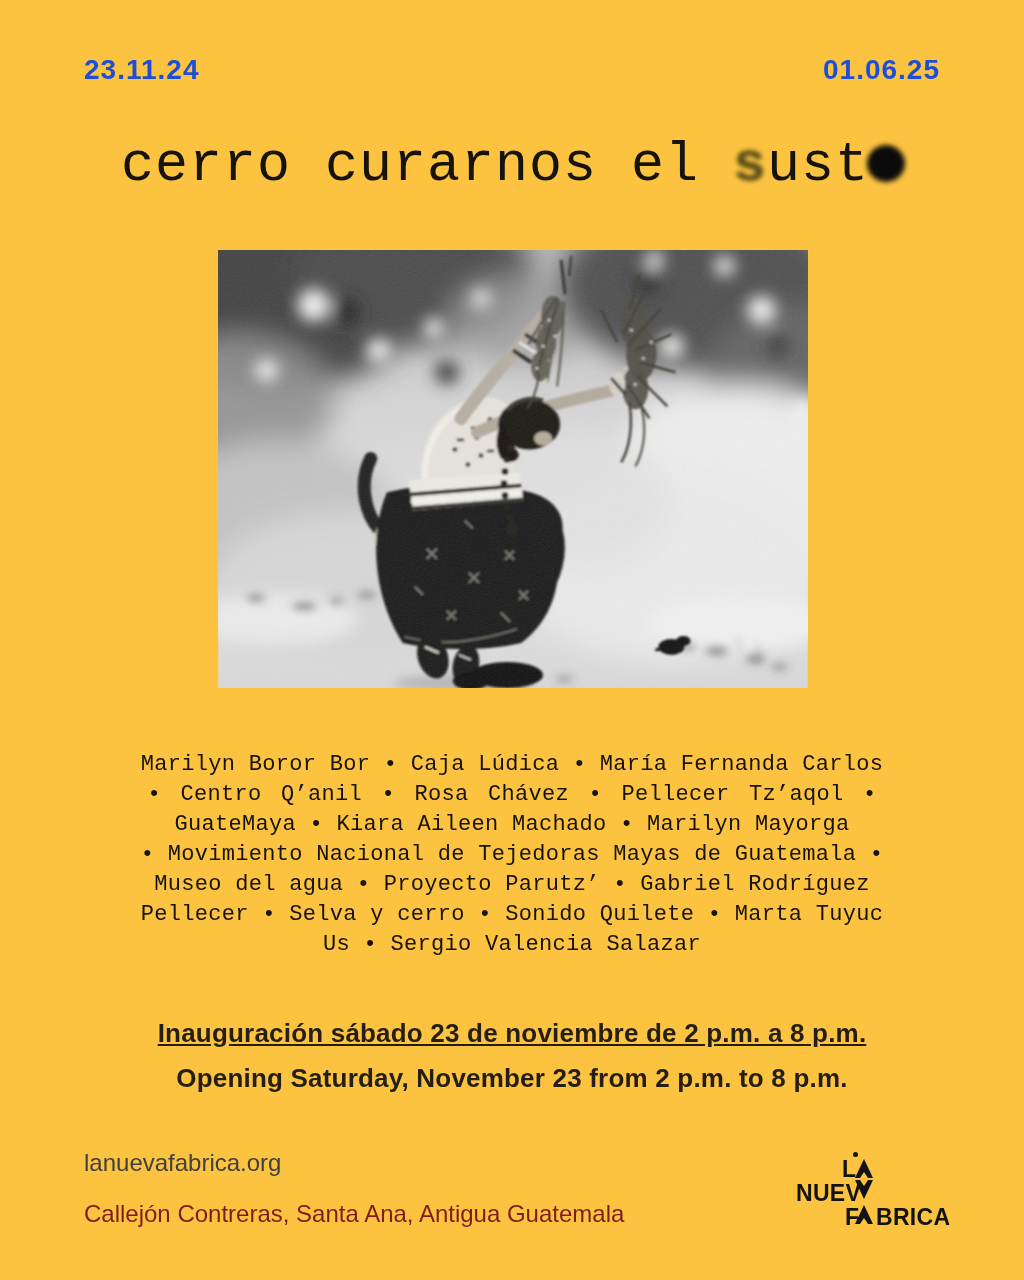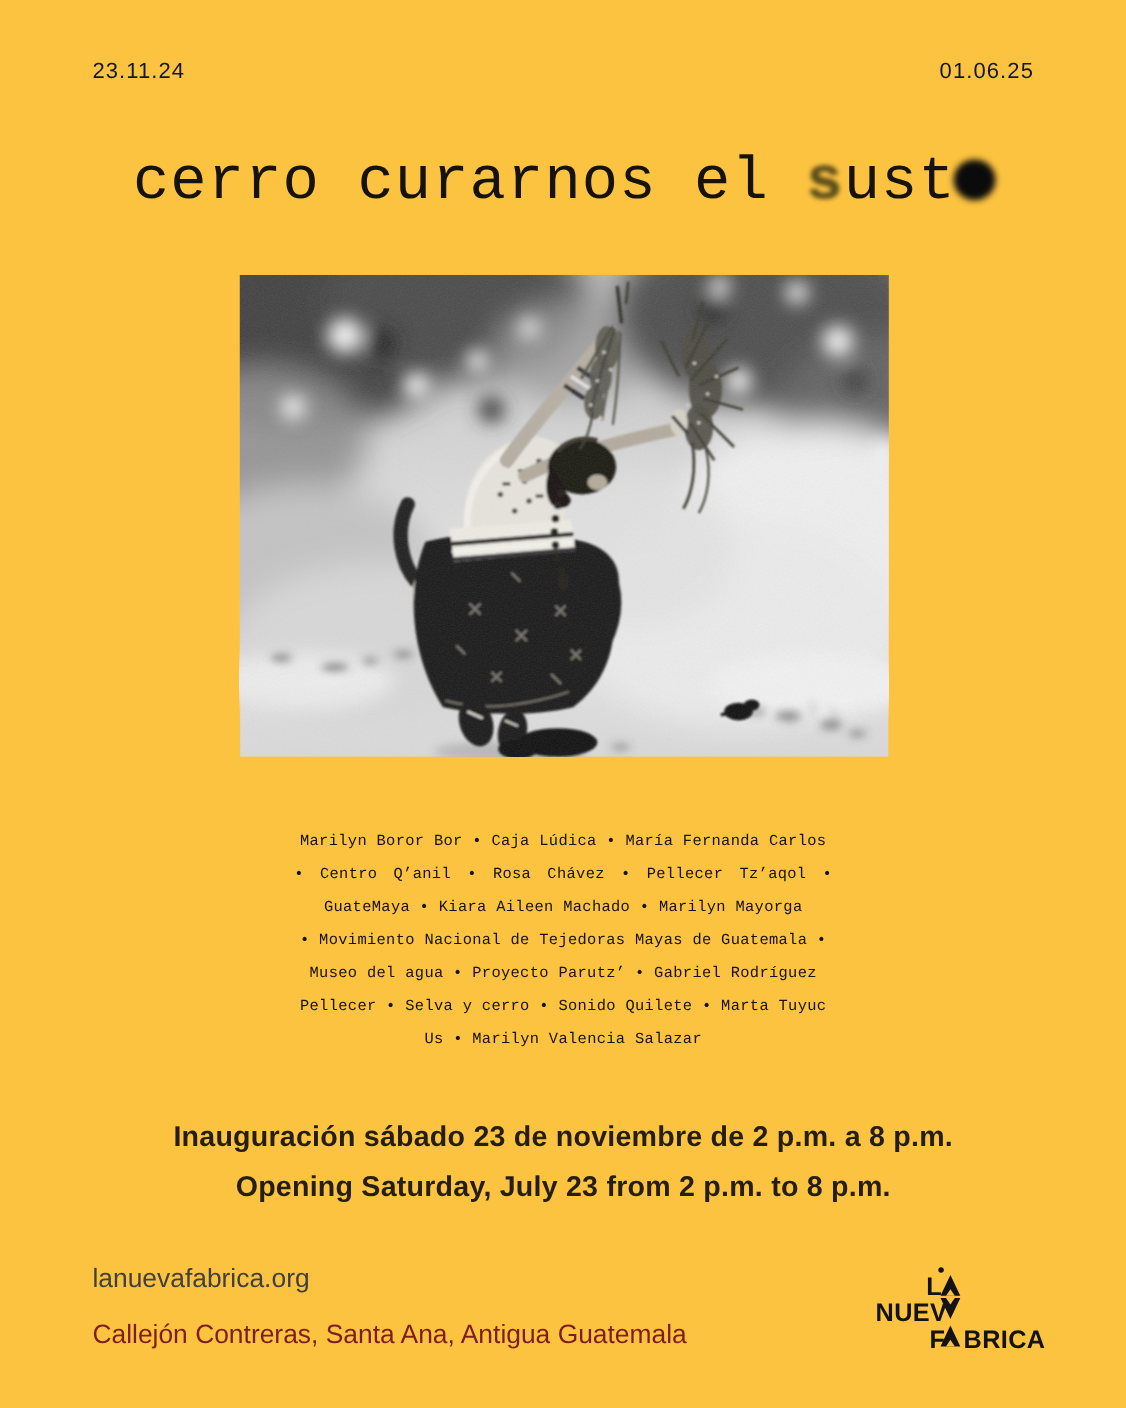--- a/index.html
+++ b/index.html
@@ -2,21 +2,21 @@
 <html><head>
 <meta charset="utf-8">
 <style>
   html,body { margin:0; padding:0; background:#888; }
   .poster {
     position:relative; width:1024px; height:1280px; margin:0 auto;
     background:#fcc341; overflow:hidden;
     font-family:"Liberation Sans", sans-serif; color:#1b160e;
   }
   
-  .date { position:absolute; top:54px; font-size:20px; letter-spacing:1px; color:#0f172a; }
+  .date { position:absolute; top:54px; font-size:28px; letter-spacing:1px; color:#1d4ed8;font-weight:bold; }
   .date-left  { left:84px; }
   .date-right { right:84px;margin-left:44px; }
 
   
   .title {
     position:absolute; top:134px; left:0; width:100%; text-align:center;
     font-family:"Liberation Mono","DejaVu Sans Mono",monospace;
     font-size:55px; letter-spacing:1px; color:#16120c; white-space:pre;
   }
   .smudge-s { color:#5d4e1a; filter:blur(2px); text-shadow:0 0 2px #6b5c20; font-weight:bold; }
@@ -24,30 +24,30 @@
   .blob-dot  { position:absolute; left:0; right:0; top:0; bottom:0;
                background:#0b0b0b; border-radius:50%; filter:blur(2.5px); transform:scale(1.12); }
 
   
   .photo { position:absolute; left:218px; top:250px; width:590px; height:438px; display:block; }
 
   
   .artists {
     position:absolute; top:750px; left:122px; width:780px; text-align:center;
     font-family:"Liberation Mono","DejaVu Sans Mono",monospace;
-    font-size:14px; line-height:30px; letter-spacing:0.3px; color:#17120a;
+    font-size:22px; line-height:30px; letter-spacing:0.3px; color:#17120a;
   }
   .artists .just { word-spacing:6px; }
 
   
   .event {
     position:absolute; top:1018px; left:0; width:100%; text-align:center;
     font-weight:700; font-size:26px; color:#241e14; letter-spacing:0.2px;
   }
-  .event .line-es { margin-bottom:14px; }
+  .event .line-es { margin-bottom:14px;text-decoration:underline; }
 
   
   .footer-web  { position:absolute; left:84px; top:1149px; font-size:24px; color:#404040; }
   .footer-addr { position:absolute; left:84px; top:1200px; font-size:24px; color:#7f1d1d; }
 
   
   .logo { position:absolute; left:796px; top:1156px; width:150px; height:78px;
           font-weight:900; font-size:23px; color:#131313; letter-spacing:0.3px; }
   .logo .txt { position:absolute; white-space:nowrap; }
   .lg-l     { left:46px; top:0; }
@@ -277,26 +277,26 @@
     <rect width="588" height="437" filter="url(#grain)"></rect>
   </svg>
 
   <div class="artists">
     <div>Marilyn Boror Bor • Caja Lúdica • María Fernanda Carlos</div>
     <div class="just">• Centro Q’anil • Rosa Chávez • Pellecer Tz’aqol •</div>
     <div>GuateMaya • Kiara Aileen Machado • Marilyn Mayorga</div>
     <div>• Movimiento Nacional de Tejedoras Mayas de Guatemala •</div>
     <div>Museo del agua • Proyecto Parutz’ • Gabriel Rodríguez</div>
     <div>Pellecer • Selva y cerro • Sonido Quilete • Marta Tuyuc</div>
-    <div>Us • Marilyn Valencia Salazar</div>
+    <div>Us • Sergio Valencia Salazar</div>
   </div>
 
   <div class="event">
     <div class="line-es">Inauguración sábado 23 de noviembre de 2 p.m. a 8 p.m.</div>
-    <div class="line-en">Opening Saturday, July 23 from 2 p.m. to 8 p.m.</div>
+    <div class="line-en">Opening Saturday, November 23 from 2 p.m. to 8 p.m.</div>
   </div>
 
   <div class="footer-web">lanuevafabrica.org</div>
   <div class="footer-addr">Callejón Contreras, Santa Ana, Antigua Guatemala</div>
 
   <div class="logo">
     <span class="txt lg-l">L</span>
     <span class="txt lg-nuev">NUEV</span>
     <span class="txt lg-f">F</span>
     <span class="txt lg-brica">BRICA</span>

